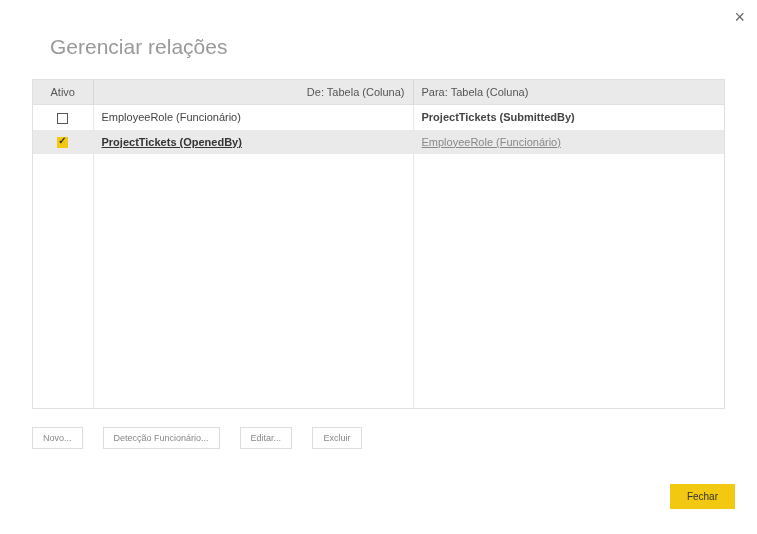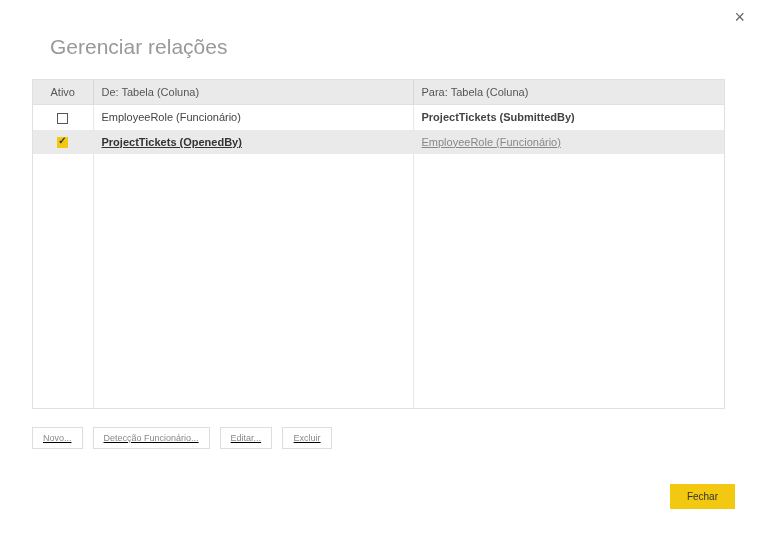--- a/index.html
+++ b/index.html
@@ -63,20 +63,21 @@
     }
     thead th:last-child {
       border-right: none;
     }
     .col-active {
       width: 60px;
       text-align: center;
     }
     .col-from {
       width: 320px;
+      text-align: right;
     }
     tbody td {
       padding: 6px 8px;
       color: #444;
       vertical-align: middle;
       border-right: 1px solid #e8e8e8;
     }
     tbody td:last-child {
       border-right: none;
     }
@@ -124,22 +125,21 @@
     .filler td {
       border-right: 1px solid #e8e8e8;
       vertical-align: top;
     }
     .filler td:last-child {
       border-right: none;
     }
     .button-row {
       margin: 18px 22px 0 22px;
       display: flex;
-      gap: 10px;
-      text-decoration: underline;
+      gap: 20px;
     }
     .btn {
       font-size: 9px;
       color: #888;
       background: #fff;
       border: 1px solid #ddd;
       padding: 5px 10px;
       cursor: pointer;
       min-width: 50px;
       text-align: center;

